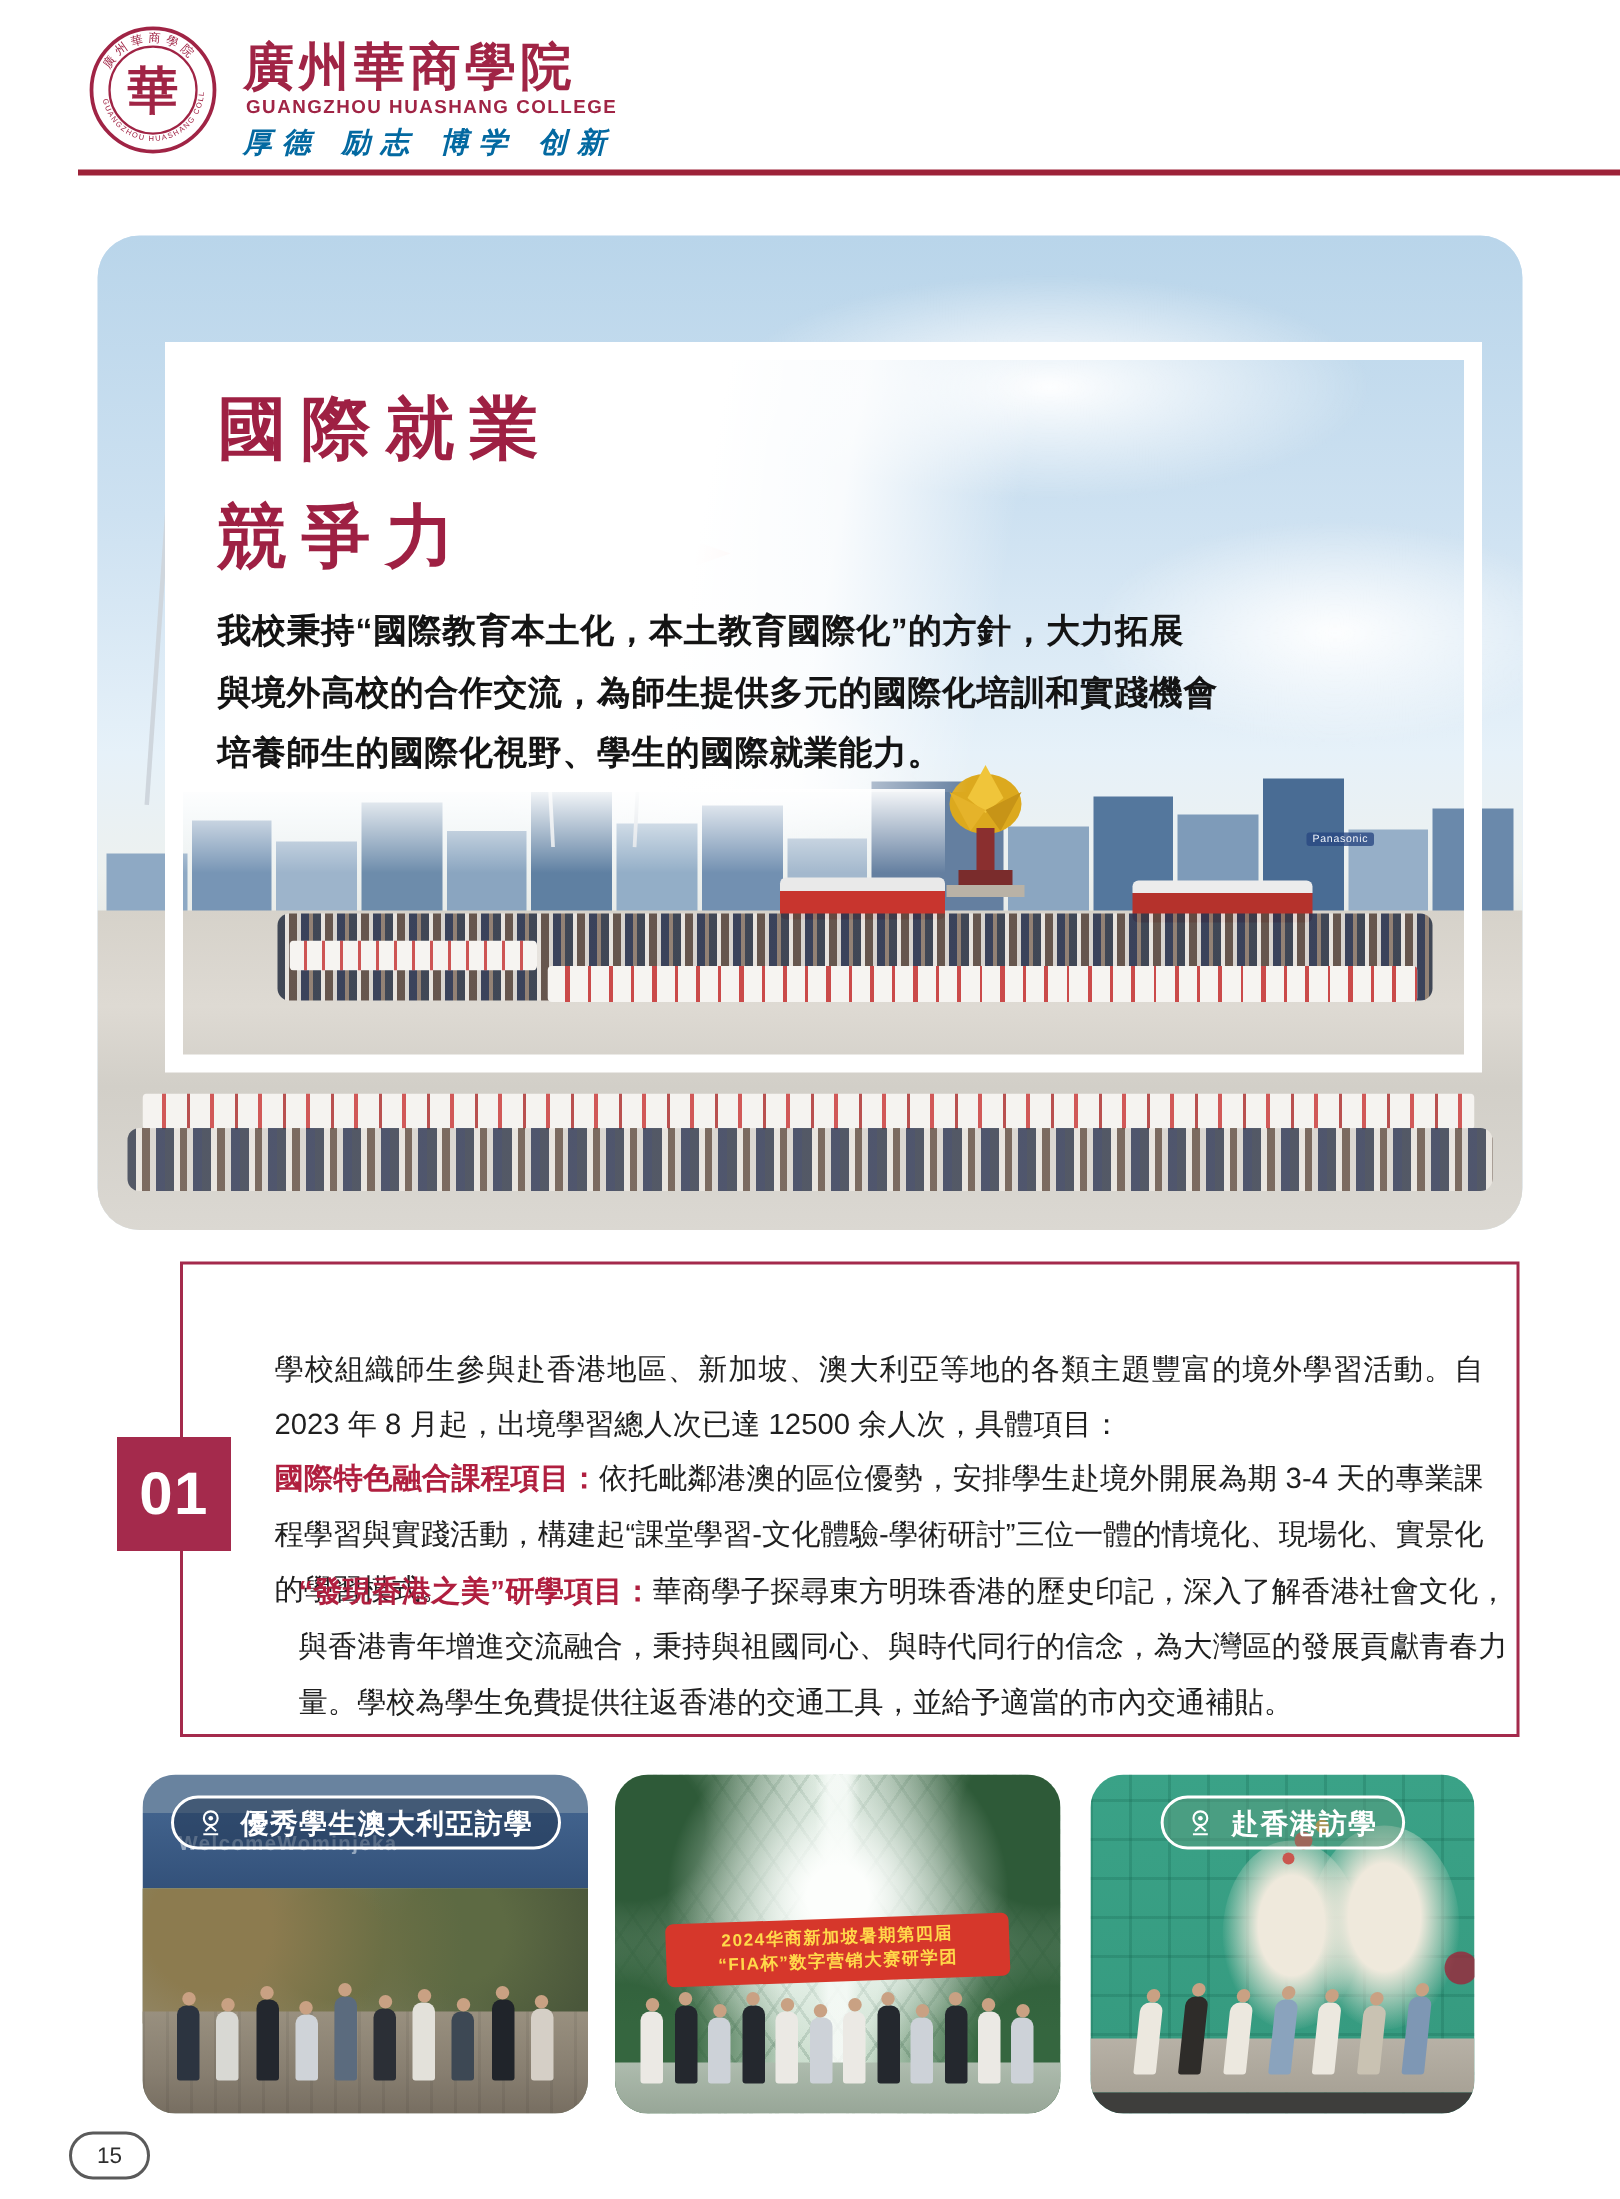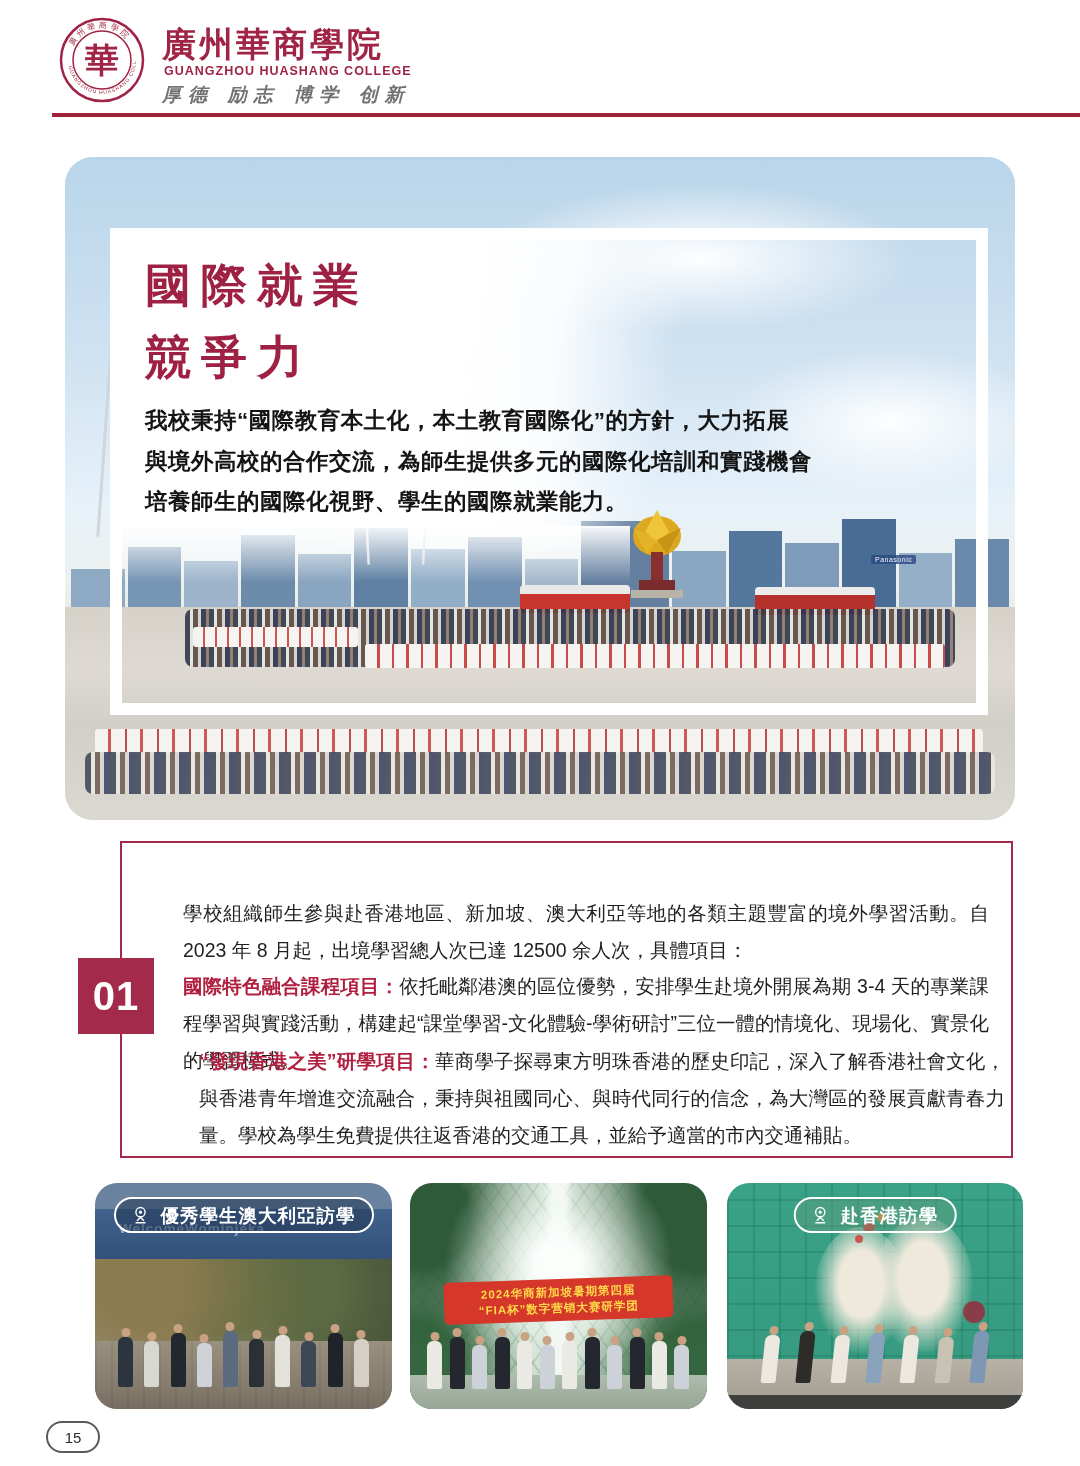--- a/index.html
+++ b/index.html
@@ -5,21 +5,21 @@
   html,body{margin:0;padding:0;background:#f2f2f2;}
   #page{position:relative;width:1080px;height:1466px;background:#ffffff;margin:0 auto;
         font-family:"Liberation Sans", sans-serif;overflow:hidden;}
   .abs{position:absolute;}
 
   
   #seal{left:58px;top:16px;width:88px;height:88px;}
   #name-zh{left:162px;top:22px;font-size:34px;font-weight:700;color:#a02445;letter-spacing:3px;
            font-family:"DejaVu Serif", serif;}
   #name-en{left:164px;top:64px;font-size:12.5px;font-weight:700;color:#a02445;letter-spacing:1px;}
-  #motto{left:162px;top:82px;font-size:19px;font-weight:700;color:#737373;letter-spacing:7px;
+  #motto{left:162px;top:82px;font-size:19px;font-weight:700;color:#0369a1;letter-spacing:7px;
          font-style:italic;font-family:"DejaVu Serif", serif;}
   #head-rule{left:52px;top:113px;width:1028px;height:4px;background:#9d2238;}
 
   
   #hero{left:65px;top:157px;width:950px;height:663px;border-radius:28px;overflow:hidden;background:#cfe2f2;}
   #hero .sky{left:0;top:0;right:0;bottom:0;
      background:linear-gradient(180deg,#b9d5ea 0%,#cde1f1 28%,#e6f1f9 52%,#edf1ef 64%,#e9ece9 68%);}
   .cloud{border-radius:50%;filter:blur(2px);}
   #cl1{left:420px;top:26px;width:430px;height:150px;background:radial-gradient(closest-side,rgba(255,255,255,.98),rgba(255,255,255,0));}
   #cl2{left:70px;top:150px;width:280px;height:120px;background:radial-gradient(closest-side,rgba(255,255,255,.9),rgba(255,255,255,0));}
@@ -81,21 +81,21 @@
      align-items:center;justify-content:center;font-size:40px;font-weight:700;letter-spacing:1px;}
   #sec-title{left:183px;top:858px;font-size:27px;font-weight:700;color:#9e2043;letter-spacing:2px;}
   .sec-p{width:806px;font-size:19.5px;line-height:37px;color:#1f1f1f;text-align:justify;}
   #sec-intro{left:183px;top:895px;}
   #sec-p1{left:183px;top:968px;}
   #sec-p2{left:199px;top:1043px;}
   .lead{color:#b01f3f;font-weight:700;}
 
   
   .card{top:1183px;width:297px;height:226px;border-radius:22px;overflow:hidden;}
-  #card1{left:95px;}  #card2{left:410px;}  #card3{left:727px;width:296px;}
+  #card1{left:95px;}  #card2{left:410px;}  #card3{left:727px;width:256px;}
   .pill{position:absolute;top:14px;left:50%;transform:translateX(-50%);height:32px;padding:0 16px;
      border:2px solid #ffffff;border-radius:19px;display:flex;align-items:center;gap:12px;
      color:#ffffff;font-size:18.5px;font-weight:700;white-space:nowrap;z-index:5;letter-spacing:1px;}
   #card1 .pill{background:rgba(30,50,78,.5);}
   #card2 .pill{background:rgba(24,66,43,.55);}
   #card3 .pill{background:rgba(96,156,126,.45);}
 
   
   #c1-bg{position:absolute;inset:0;background:linear-gradient(180deg,#69839f 0,#69839f 26px,#41628c 26px,#33517a 76px,#7e8d7a 76px);}
   #c1-trees{position:absolute;left:0;right:0;top:76px;height:90px;

